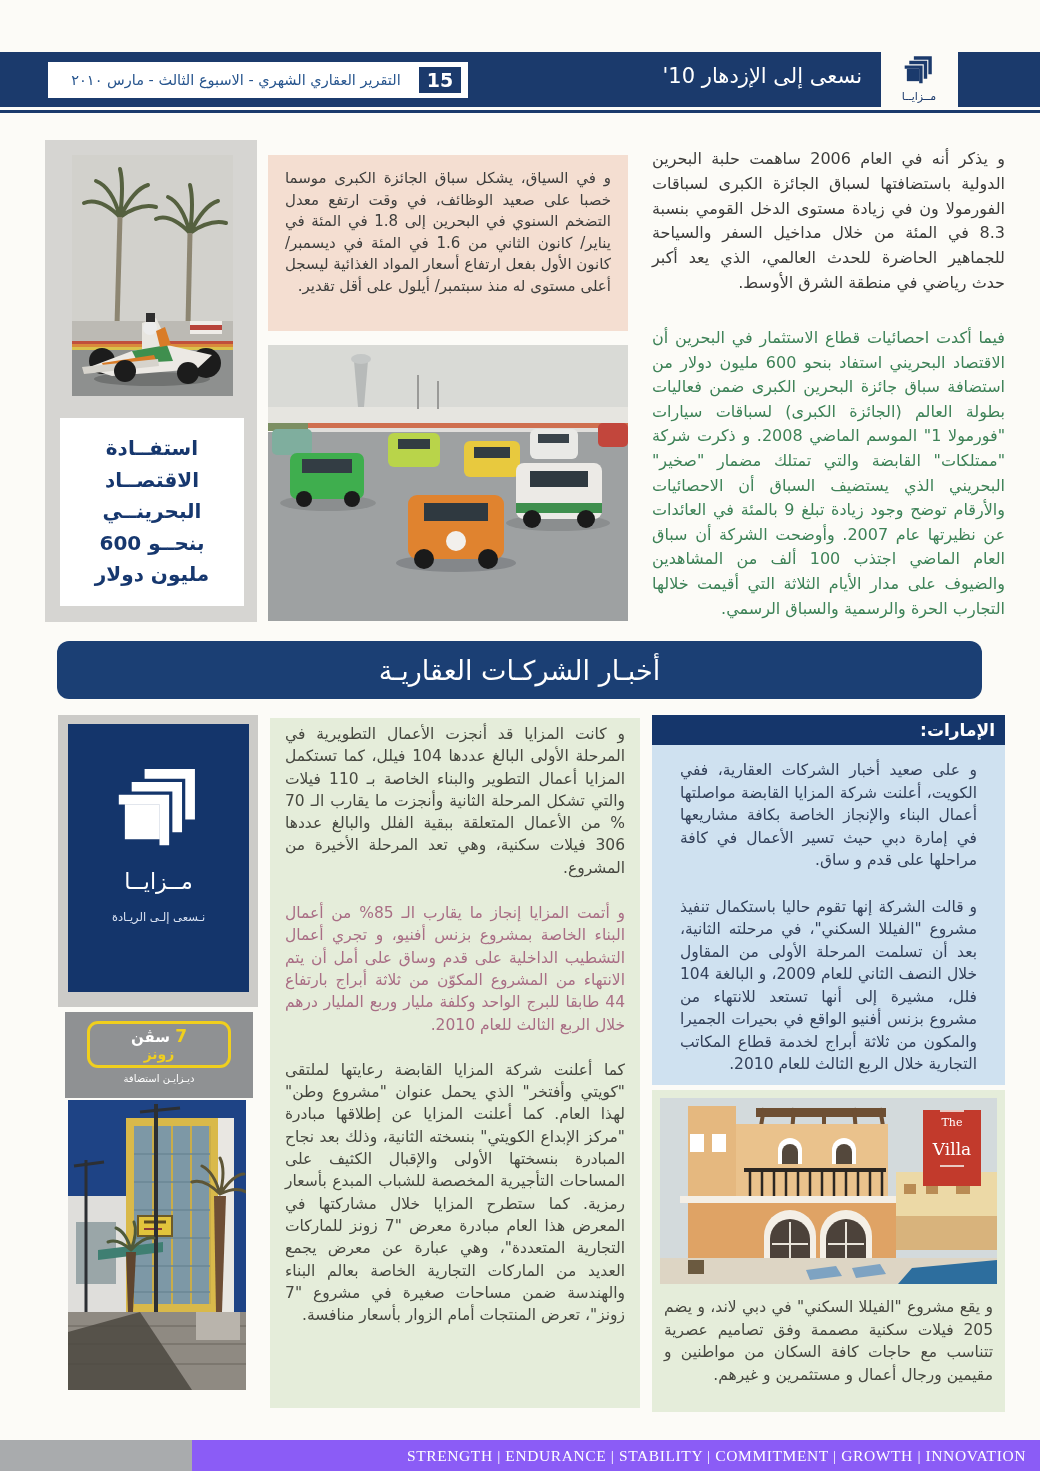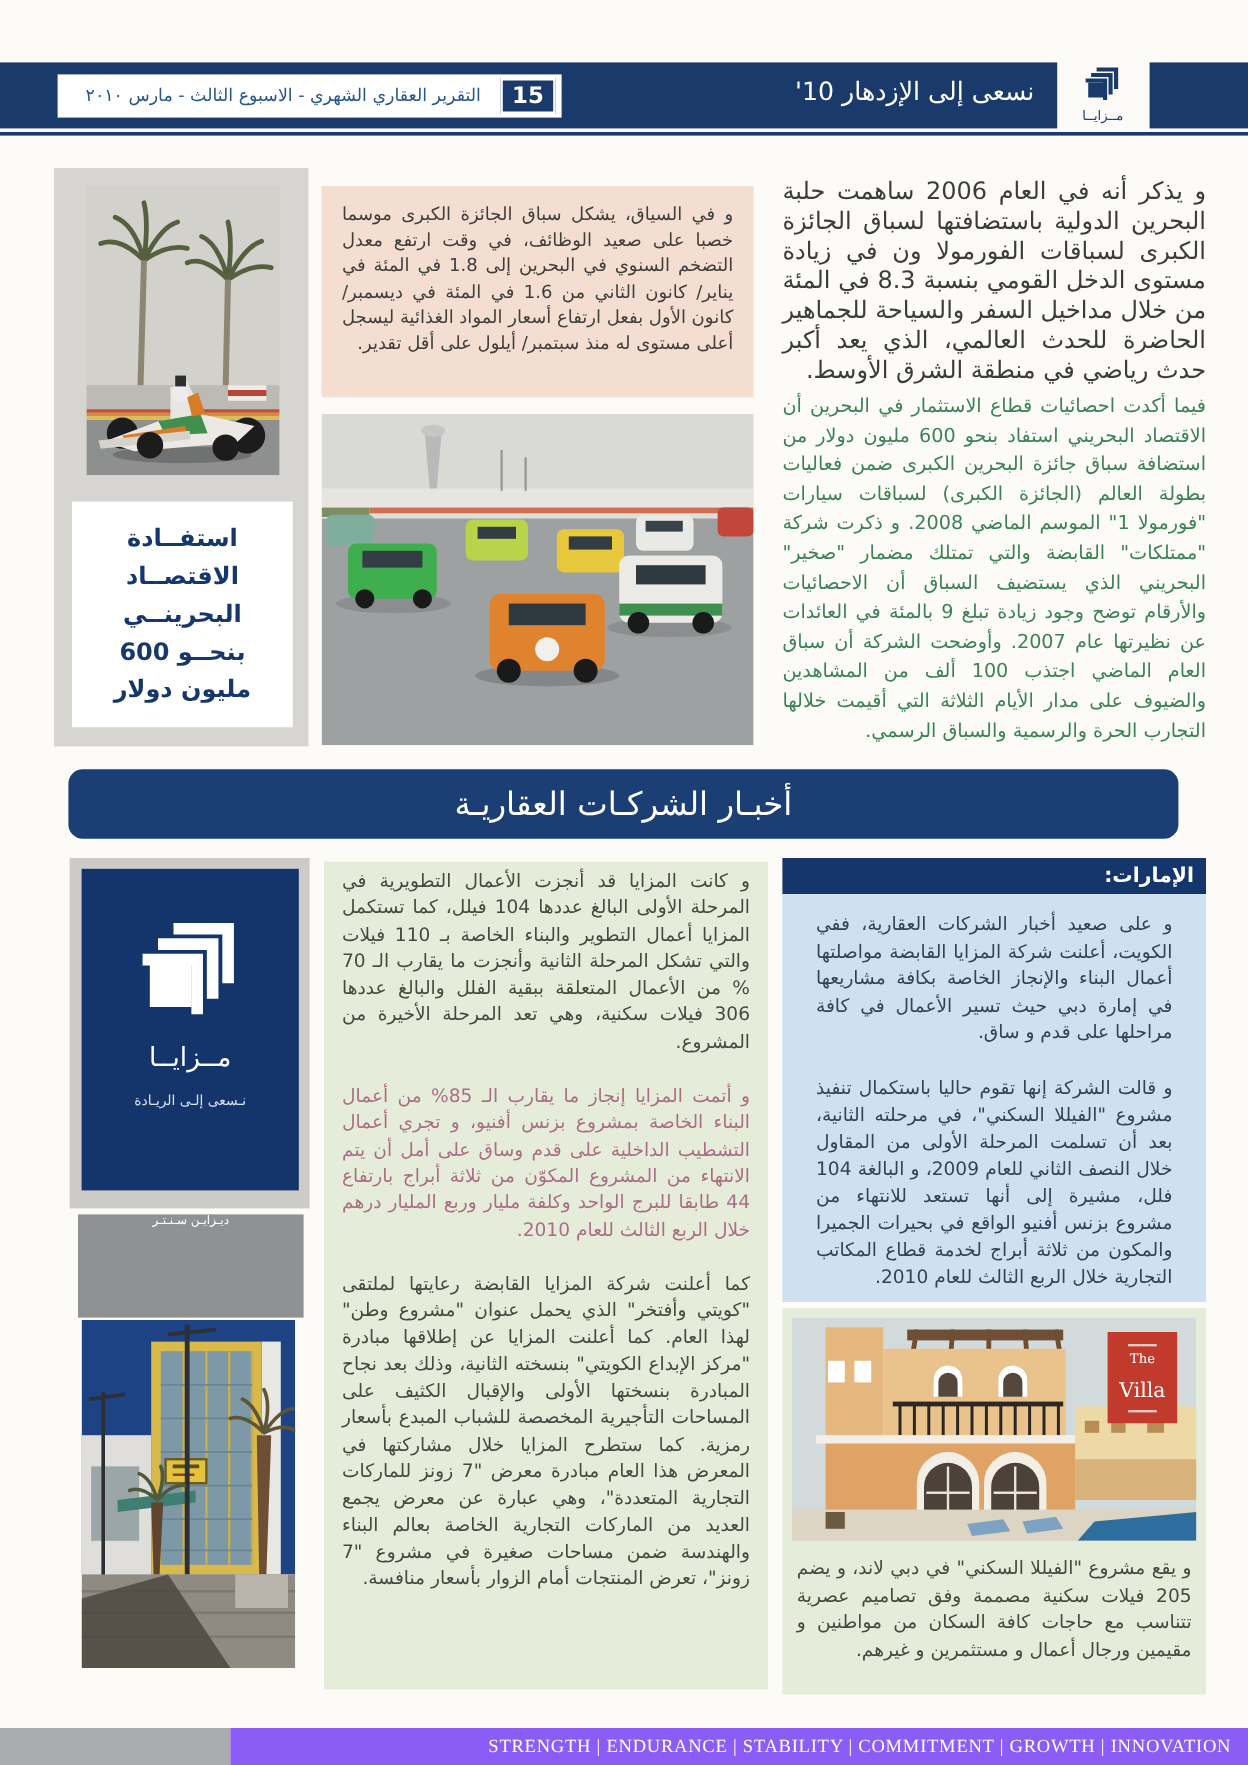--- a/index.html
+++ b/index.html
@@ -20,39 +20,39 @@
 
   
   .lpanel { position:absolute; left:45px; top:140px; width:212px; height:482px; background:#d6d5d2; }
   .f1 { position:absolute; left:72px; top:155px; width:161px; height:241px; }
   .quote-box { position:absolute; left:60px; top:418px; width:184px; height:188px; background:#fff; display:flex; align-items:center; justify-content:center; }
   .quote-text { color:#16376e; font-weight:bold; font-size:20px; line-height:1.58; text-align:center; white-space:pre-line; direction:rtl; }
   .pink-box { position:absolute; left:268px; top:155px; width:360px; height:176px; background:#f4ded1; padding:13px 17px; }
   .pink-box .ptext { color:#3e3e3c; font-size:15px; line-height:21.5px; text-align:justify; direction:rtl; }
   .race { position:absolute; left:268px; top:345px; width:360px; height:276px; }
   .para { direction:rtl; text-align:justify; }
-  .rp1 { position:absolute; left:652px; top:147px; width:353px; color:#3c3c3a; font-size:20px; line-height:24.8px; }
+  .rp1 { position:absolute; left:652px; top:147px; width:353px; color:#3c3c3a; font-size:16px; line-height:24.8px; }
   .rp2 { position:absolute; left:652px; top:326px; width:353px; color:#3d8257; font-size:16px; line-height:24.6px; }
 
   
   .banner { position:absolute; left:57px; top:641px; width:925px; height:58px; background:#1b3f74; border-radius:12px; color:#fff; display:flex; align-items:center; justify-content:center; font-size:27px; direction:rtl; }
 
   
   .mid-box { position:absolute; left:270px; top:718px; width:370px; height:690px; background:#e5edda; padding:5px 15px; }
   .mid-p { font-size:15.5px; line-height:22.3px; color:#474840; margin:0 0 23px; }
   .mid-p.rose { color:#a96e85; }
 
   
   .uae-head { position:absolute; left:652px; top:715px; width:353px; height:30px; background:#15366b; color:#fff; font-weight:bold; font-size:17px; direction:rtl; display:flex; align-items:center; padding:0 10px; }
   .uae-blue { position:absolute; left:652px; top:745px; width:353px; height:340px; background:#cfe1f0; padding:14px 28px; }
   .uae-p { font-size:15.5px; line-height:22.5px; color:#33415a; margin:0 0 24px; }
   .uae-green { position:absolute; left:652px; top:1090px; width:353px; height:322px; background:#e5edda; padding:8px; }
   .villa { position:relative; width:337px; height:186px; }
   .villa svg { position:absolute; inset:0; }
-  .villa-badge { position:absolute; top:12px; right:16px; width:58px; height:76px; background:#c23a2c; color:#fff; text-align:center; font-family:"DejaVu Serif", serif; padding-top:10px; }
+  .villa-badge { position:absolute; top:12px; right:16px; width:58px; height:76px; background:#c23a2c; color:#fff; text-align:center; font-family:"DejaVu Serif", serif; }
   .villa-badge .b-rule { width:24px; height:2px; background:#e9c9c2; margin:0 auto 5px; }
   .villa-badge .b-rule.bot { margin:6px auto 0; }
   .villa-badge .b1 { display:block; font-size:11px; line-height:12px; }
   .villa-badge .b2 { display:block; font-size:17px; line-height:20px;margin-top:10px; }
   .uae-p3 { font-size:15.5px; line-height:22.5px; color:#474840; margin:12px 4px 0; }
 
   
   .spanel { position:absolute; left:58px; top:715px; width:200px; height:292px; background:#cccbc8; }
   .mz-block { position:absolute; left:68px; top:724px; width:181px; height:268px; background:#14356b; text-align:center; }
   .mz-block svg { width:118px; height:118px; margin-top:22px; }
@@ -189,21 +189,28 @@
         <polygon points="55,100 32,77 55,54 78,77" fill="#ffffff"></polygon>
         <path d="M25,78 L55,48 L85,78" stroke="#ffffff" stroke-width="9" fill="none"></path>
         <path d="M25,61 L55,31 L85,61" stroke="#ffffff" stroke-width="9" fill="none"></path>
         <path d="M25,44 L55,14 L85,44" stroke="#ffffff" stroke-width="9" fill="none"></path>
       </g>
     </svg>
     <span class="mz-name">مــزايــا</span>
     <span class="mz-tag">نـسعى إلـى الريـادة</span>
   </div>
   <div class="sz-block">
-    <div class="sz-tag">ديـزايـن سـنـتـر</div>
+    <div class="sz-frame">
+      <div class="sz-l1">
+        <span class="num7">7</span>
+        <span>سڤن</span>
+      </div>
+      <div class="sz-l2">زونز</div>
+    </div>
+    <div class="sz-tag">ديـزايـن استضافة</div>
   </div>
   <svg class="bld" viewBox="0 0 178 290">
     <rect width="178" height="212" fill="#1e4385"></rect>
     <rect x="150" y="18" width="16" height="194" fill="#e9e7e2"></rect>
     <rect x="58" y="18" width="92" height="194" fill="#d9b94a"></rect>
     <rect x="66" y="26" width="76" height="178" fill="#7d98a6"></rect>
     <g stroke="#c9ad4a" stroke-width="2">
       <line x1="85" y1="26" x2="85" y2="204"></line>
         <line x1="104" y1="26" x2="104" y2="204"></line>
       <line x1="123" y1="26" x2="123" y2="204"></line>

